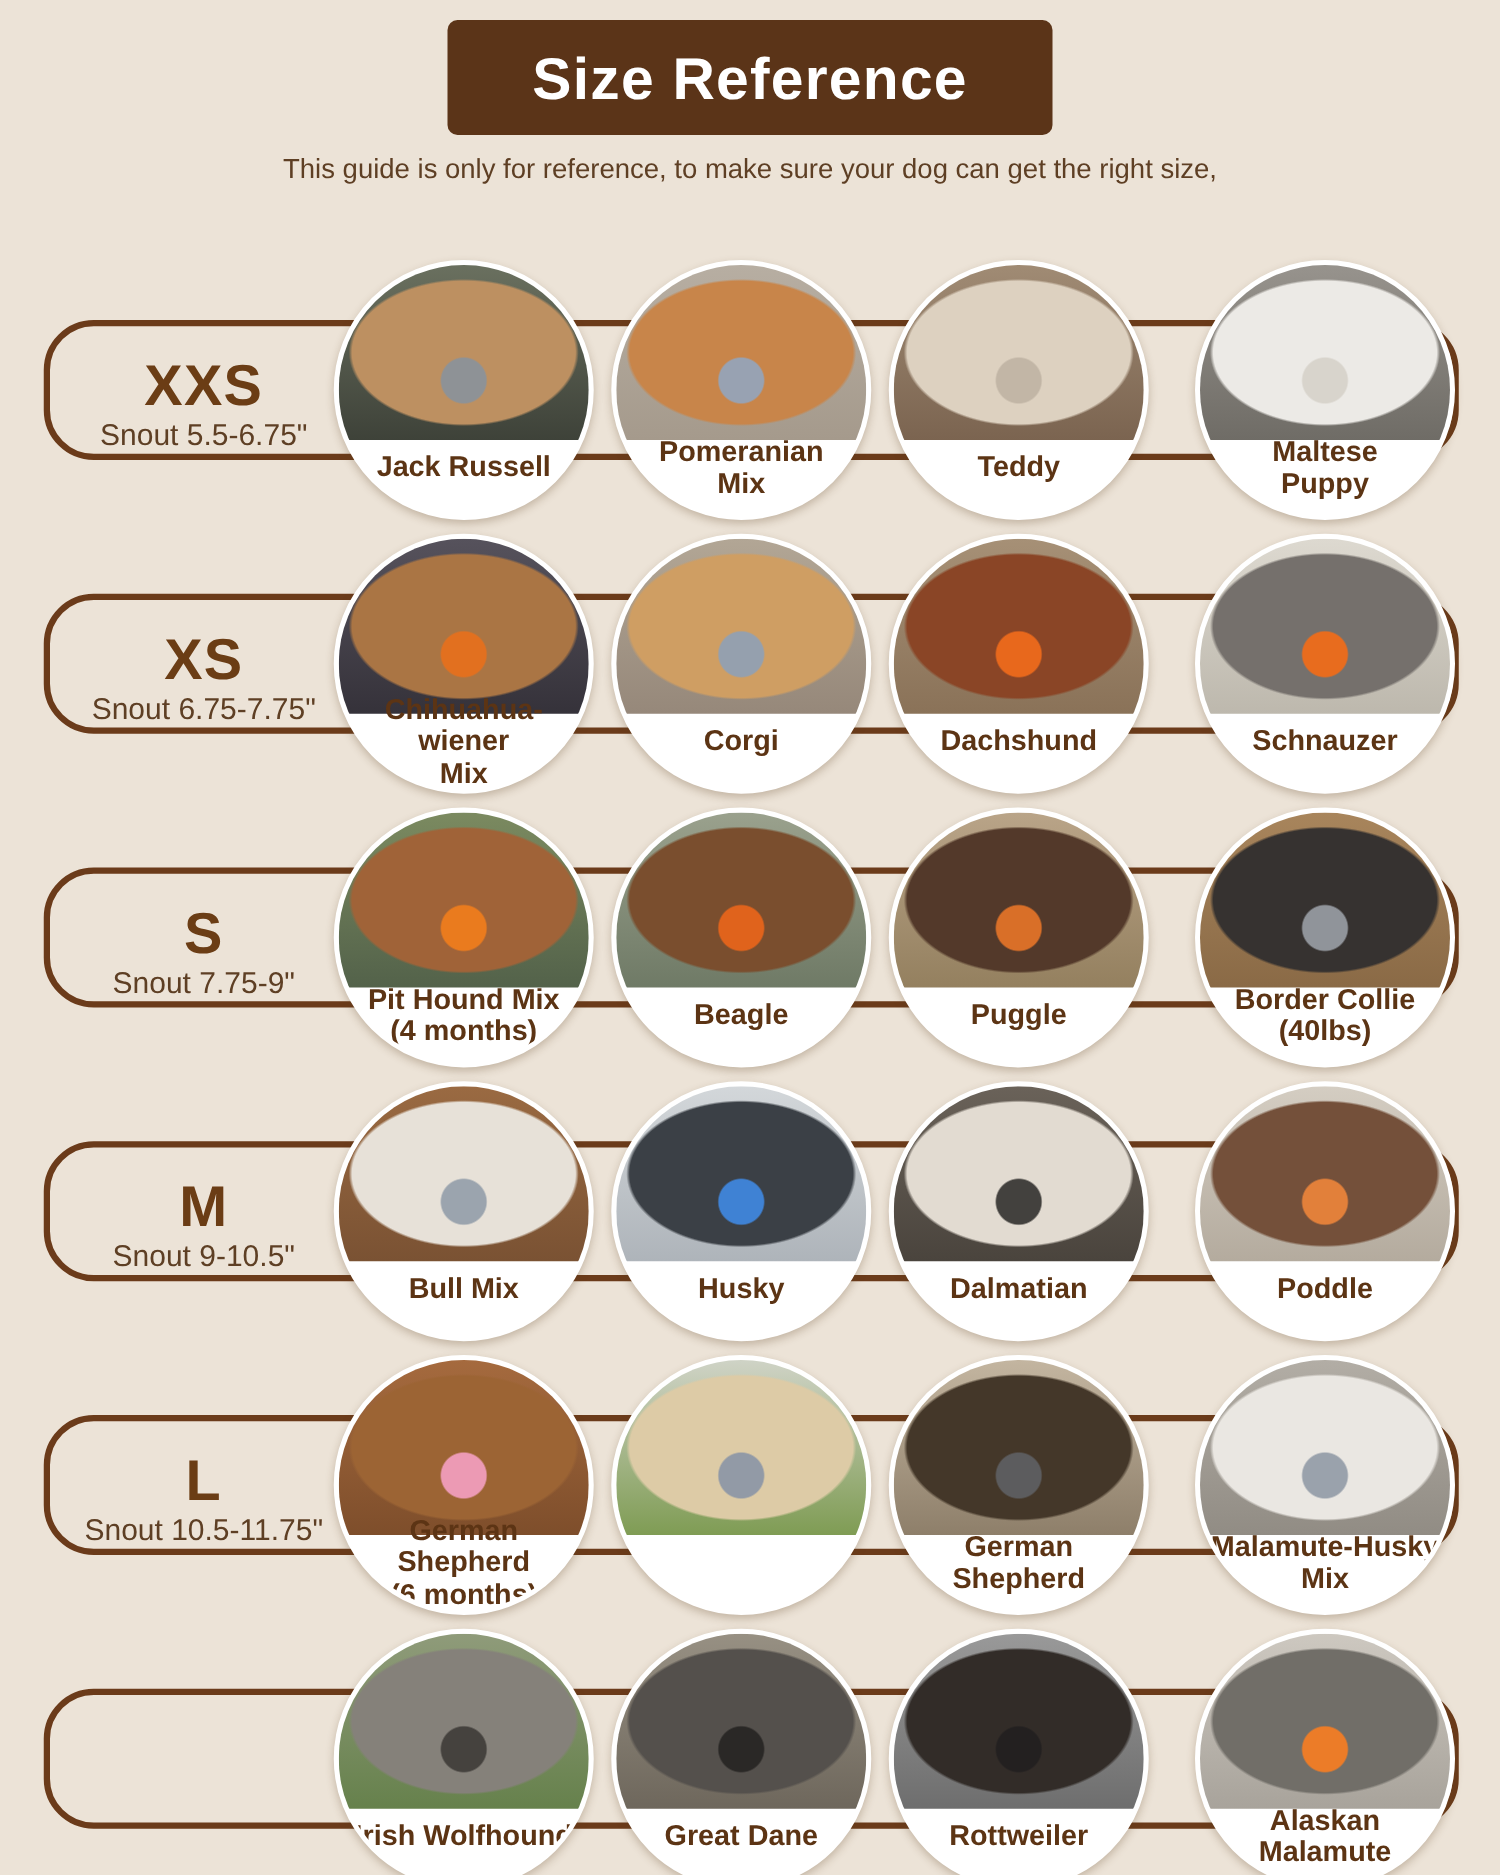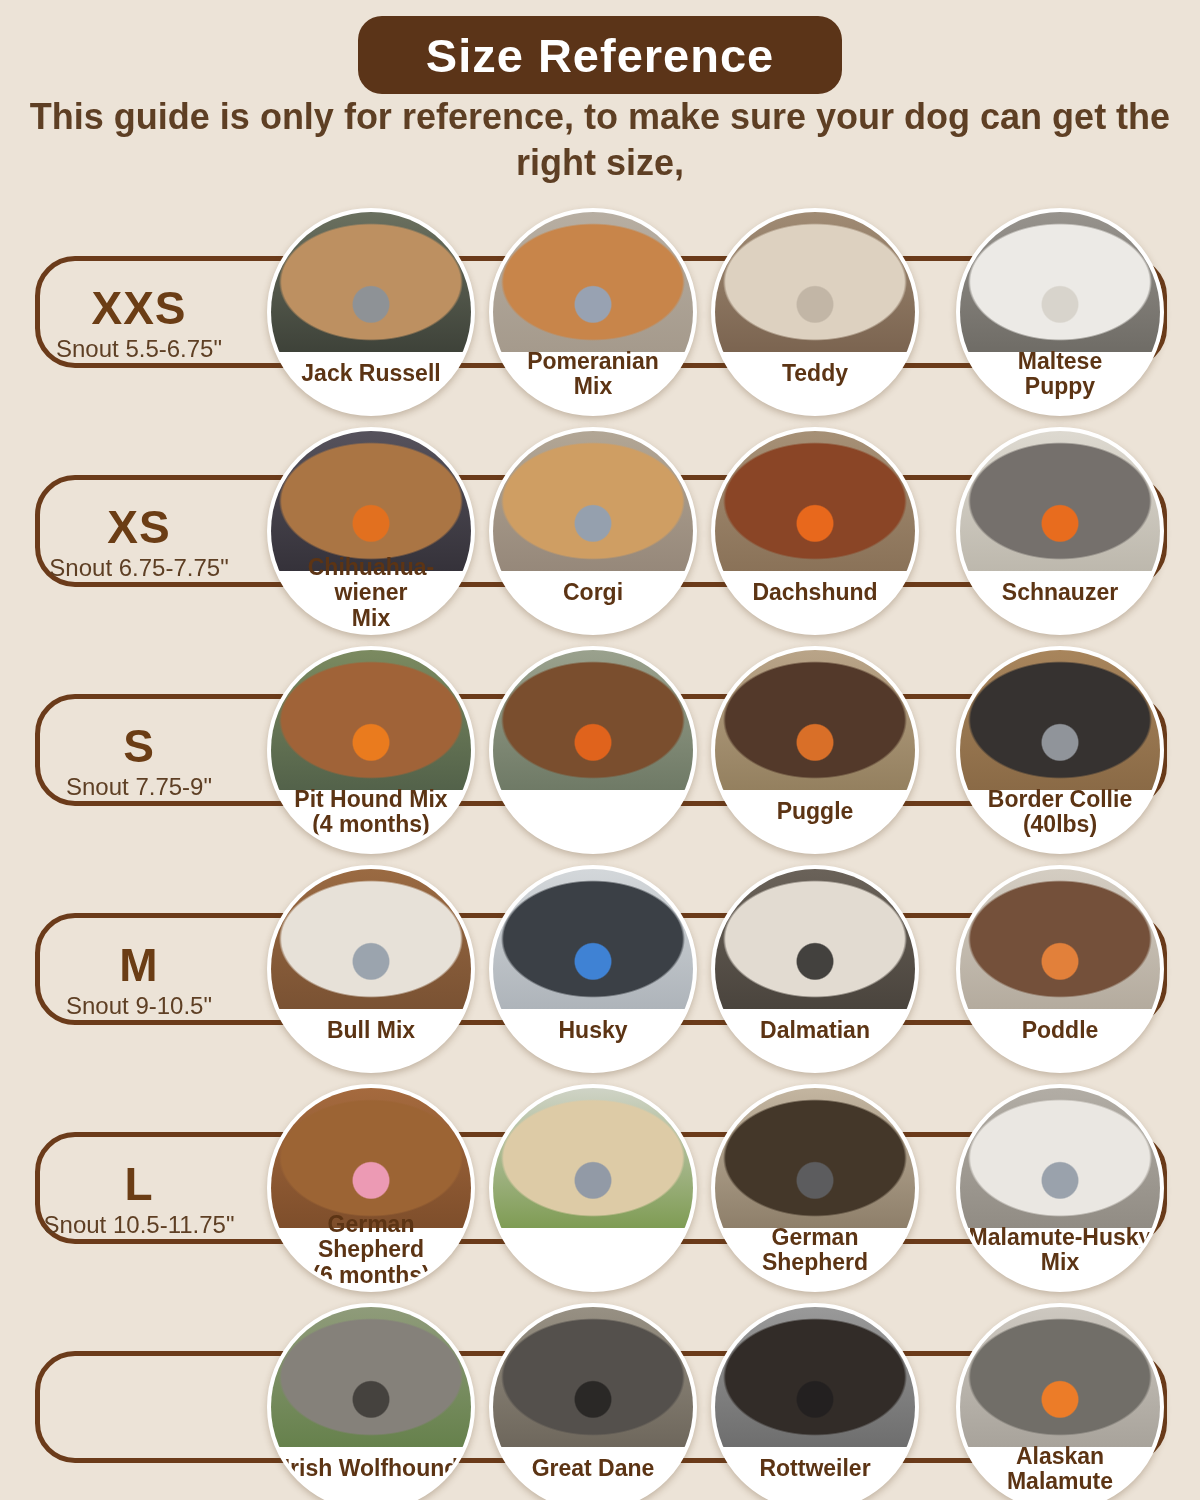--- a/index.html
+++ b/index.html
@@ -16,47 +16,48 @@
   body{
     background:var(--bg);
     font-family:"Liberation Sans", sans-serif;
     overflow:hidden;
   }
   .page{position:relative;width:1200px;height:1500px;background:var(--bg);}
 
   
   .title-pill{
     margin:16px auto 0;
-    width:484px;height:78px;
+    width:484px;height:92px;
     background:var(--banner);
-    border-radius:24px;
+    border-radius:8px;
     display:flex;align-items:center;justify-content:center;
   }
   .title-pill h1{
     color:var(--title-text);
     font-size:47px;font-weight:bold;letter-spacing:1px;
   }
   .subtitle{
+    margin-top:13px;
     text-align:center;
     color:var(--snout-text);
-    font-size:36px;line-height:1.28;font-weight:bold;
+    font-size:22px;line-height:1.28;
   }
 
   
   .row{position:absolute;left:0;width:1200px;height:219px;}
   .r1{top:192px}.r2{top:411px}.r3{top:630px}.r4{top:849px}.r5{top:1068px}.r6{top:1287px}
 
   .row-outline{
     position:absolute;left:35px;top:48px;
     width:1132px;height:112px;
     border:5px solid var(--line);
     border-radius:40px;
   }
   .size-area{
-    position:absolute;left:24px;top:48px;width:230px;height:136px;
+    position:absolute;left:48px;top:48px;width:230px;height:136px;
     display:flex;flex-direction:column;align-items:center;justify-content:center;
   }
   .size-label{
     color:var(--size-text);
     font-size:46px;font-weight:bold;line-height:1.0;letter-spacing:1px;
   }
   .snout{
     margin-top:4px;
     color:var(--snout-text);
     font-size:24px;
@@ -153,20 +154,21 @@
       <div class="size-label">S</div>
       <div class="snout">Snout 7.75-9"</div>
     </div>
     <figure class="dog c1">
       <div class="photo" style="background: radial-gradient(circle at 50% 66%, rgb(234, 123, 30) 0px, rgb(234, 123, 30) 13%, rgba(0, 0, 0, 0) 14%), radial-gradient(46% 42%, rgb(160, 99, 56) 0px, rgb(160, 99, 56) 97%, rgba(0, 0, 0, 0) 100%), linear-gradient(rgb(123, 138, 96) 0%, rgb(83, 98, 74) 100%);"></div>
       <figcaption class="breed">Pit Hound Mix
 (4 months)</figcaption>
     </figure>
     <figure class="dog c2">
       <div class="photo" style="background: radial-gradient(circle at 50% 66%, rgb(224, 99, 28) 0px, rgb(224, 99, 28) 13%, rgba(0, 0, 0, 0) 14%), radial-gradient(46% 42%, rgb(122, 78, 46) 0px, rgb(122, 78, 46) 97%, rgba(0, 0, 0, 0) 100%), linear-gradient(rgb(154, 161, 141) 0%, rgb(111, 122, 102) 100%);"></div>
+      <figcaption class="breed">Beagle</figcaption>
     </figure>
     <figure class="dog c3">
       <div class="photo" style="background: radial-gradient(circle at 50% 66%, rgb(217, 111, 40) 0px, rgb(217, 111, 40) 13%, rgba(0, 0, 0, 0) 14%), radial-gradient(46% 42%, rgb(83, 57, 42) 0px, rgb(83, 57, 42) 97%, rgba(0, 0, 0, 0) 100%), linear-gradient(rgb(185, 164, 136) 0%, rgb(148, 128, 95) 100%);"></div>
       <figcaption class="breed">Puggle</figcaption>
     </figure>
     <figure class="dog c4">
       <div class="photo" style="background: radial-gradient(circle at 50% 66%, rgb(144, 148, 154) 0px, rgb(144, 148, 154) 13%, rgba(0, 0, 0, 0) 14%), radial-gradient(46% 42%, rgb(54, 50, 48) 0px, rgb(54, 50, 48) 97%, rgba(0, 0, 0, 0) 100%), linear-gradient(rgb(168, 133, 92) 0%, rgb(138, 106, 70) 100%);"></div>
       <figcaption class="breed">Border Collie
 (40lbs)</figcaption>
     </figure>

